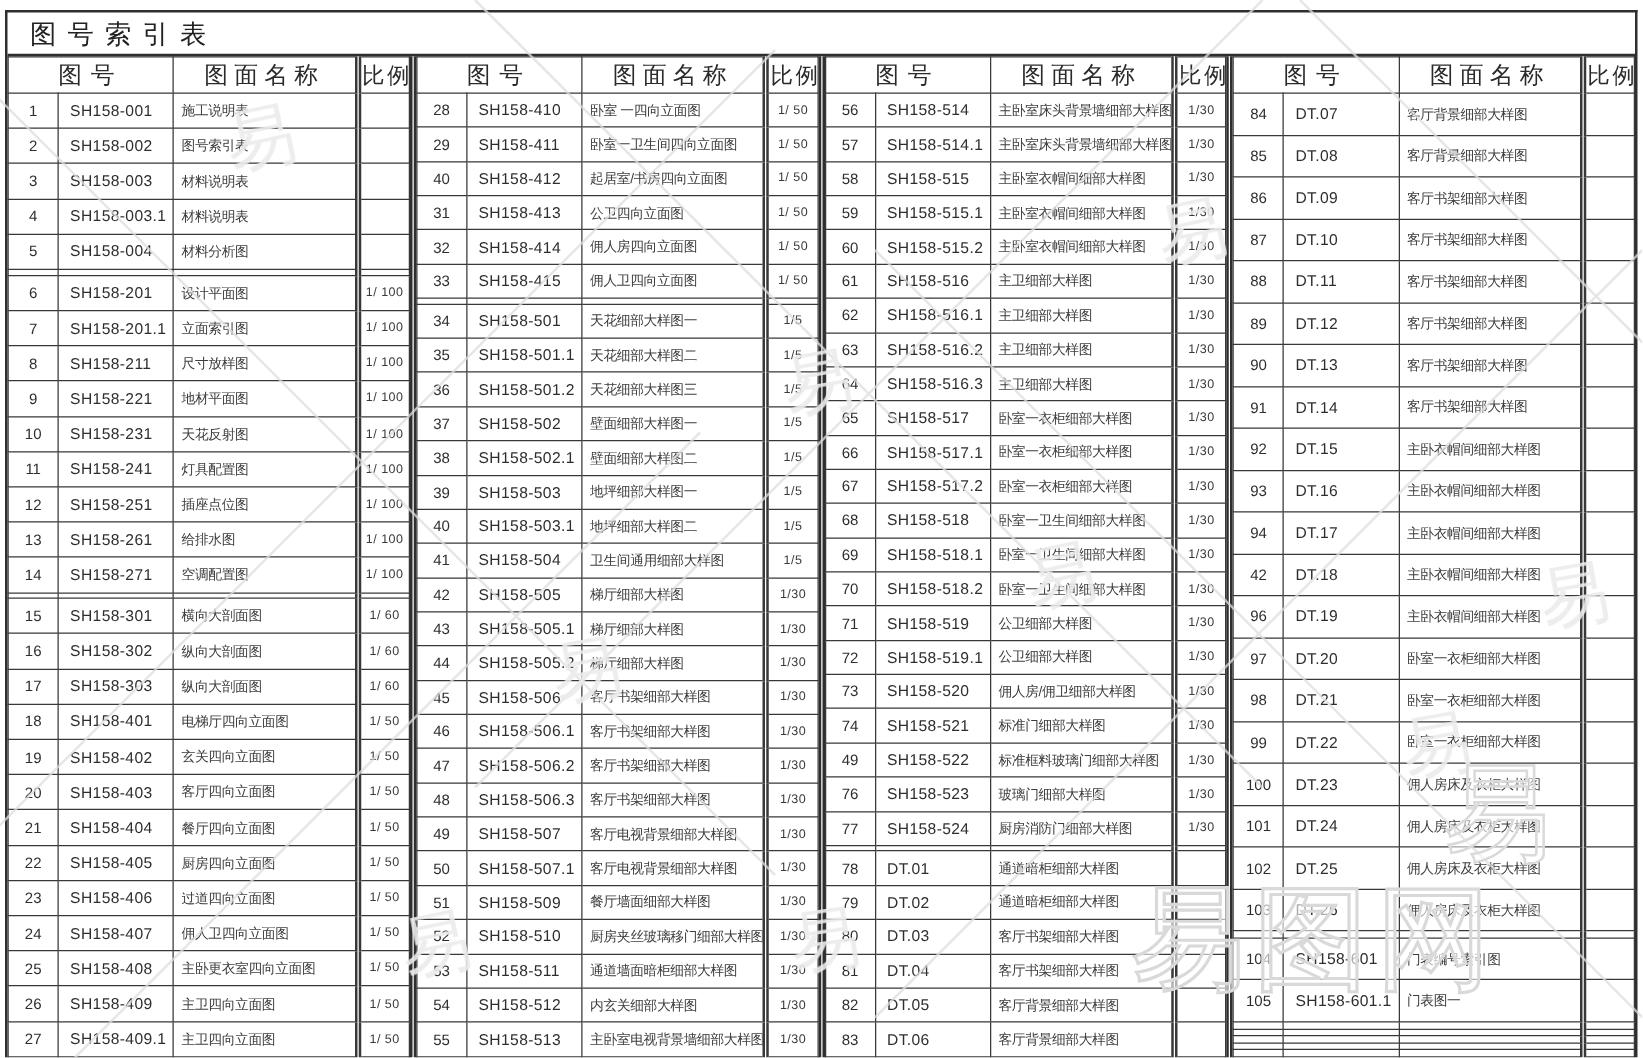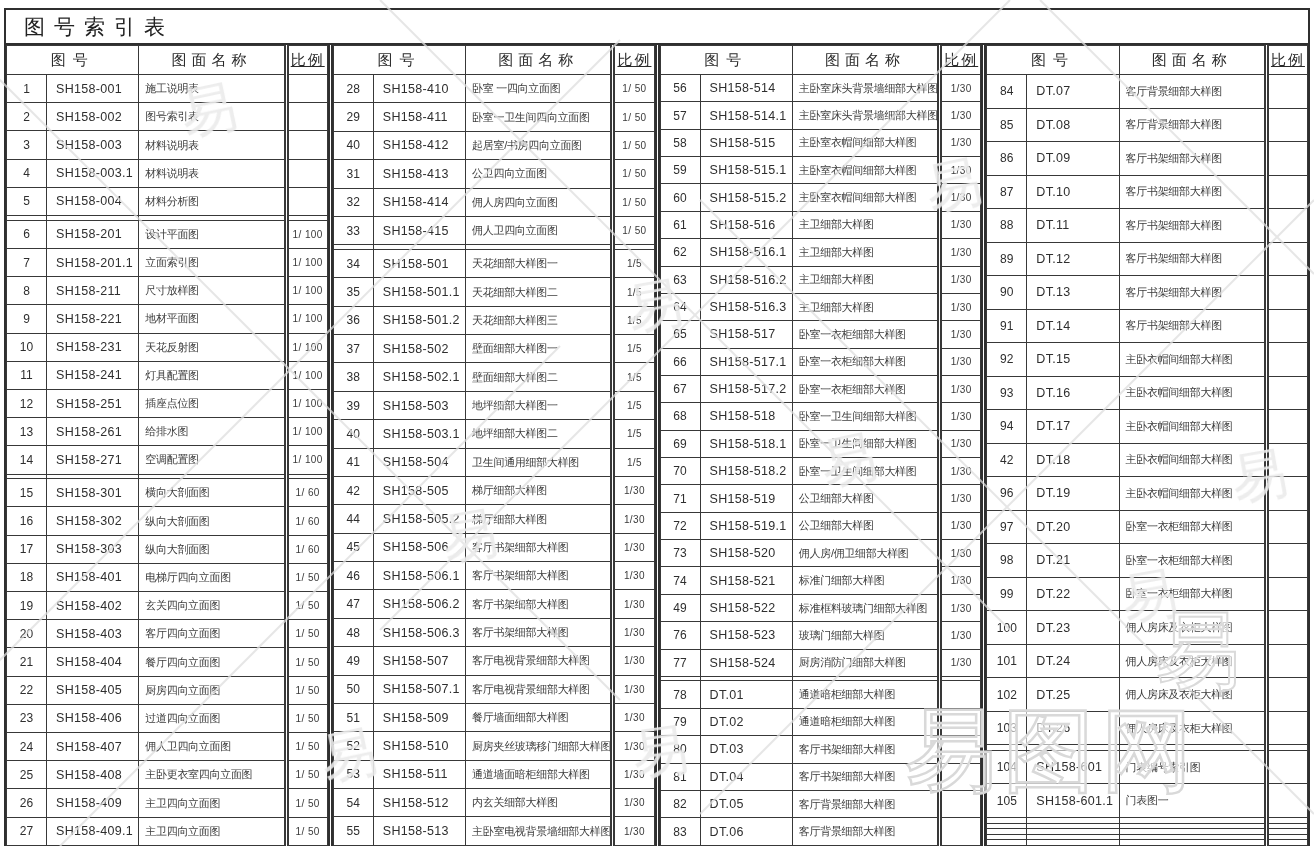--- a/index.html
+++ b/index.html
@@ -9,24 +9,24 @@
          border:2px solid #2f2f2f;border-bottom:none;box-sizing:border-box;background:#fff;}
   .title-row{height:33px;border-bottom:2px solid #2f2f2f;display:flex;align-items:center;
              padding-left:18px;font-size:21px;letter-spacing:9px;color:#222;}
   .groups{display:flex;height:801px;}
   .group{flex:1;box-sizing:border-box;}
   .group:not(:last-child){border-right:5px double #2f2f2f;}
   table{width:100%;height:100%;border-collapse:collapse;table-layout:fixed;}
   th,td{border:1.5px solid #383838;overflow:hidden;white-space:nowrap;box-sizing:border-box;
         font-weight:normal;}
   thead tr{height:29px;}
-  th{font-size:15px;color:#2a2a2a;}
+  th{font-size:19px;color:#2a2a2a;}
   .h-code{letter-spacing:7px;}
   .h-name{letter-spacing:5px;}
-  .h-scale{font-size:15px;letter-spacing:2px;text-decoration:underline;}
+  .h-scale{font-size:18px;letter-spacing:2px;}
   col.w-no{width:40px;} col.w-code{width:92px;} col.w-name{width:147px;} col.w-scale{width:41px;}
   .c-no{text-align:center;font-size:12px;}
   .c-code{padding-left:9px;font-size:12.5px;letter-spacing:.3px;}
   .c-name{padding-left:6px;font-size:11px;letter-spacing:-.3px;color:#3c3c3c;}
   .c-scale,.h-scale{border-left:5px double #383838;}
   .c-scale{text-align:center;font-size:10px;letter-spacing:.4px;color:#3a3a3a;}
   .wm{position:absolute;left:0;top:0;z-index:5;pointer-events:none;}
 </style>
 </head>
 <body>
@@ -331,20 +331,26 @@
   </tr>
             <tr>
     <td class="c-no">41</td>
     <td class="c-code">SH158-504</td>
     <td class="c-name">卫生间通用细部大样图</td>
     <td class="c-scale">1/5</td>
   </tr>
             <tr>
     <td class="c-no">42</td>
     <td class="c-code">SH158-505</td>
+    <td class="c-name">梯厅细部大样图</td>
+    <td class="c-scale">1/30</td>
+  </tr>
+            <tr>
+    <td class="c-no">43</td>
+    <td class="c-code">SH158-505.1</td>
     <td class="c-name">梯厅细部大样图</td>
     <td class="c-scale">1/30</td>
   </tr>
             <tr>
     <td class="c-no">44</td>
     <td class="c-code">SH158-505.2</td>
     <td class="c-name">梯厅细部大样图</td>
     <td class="c-scale">1/30</td>
   </tr>
             <tr>

